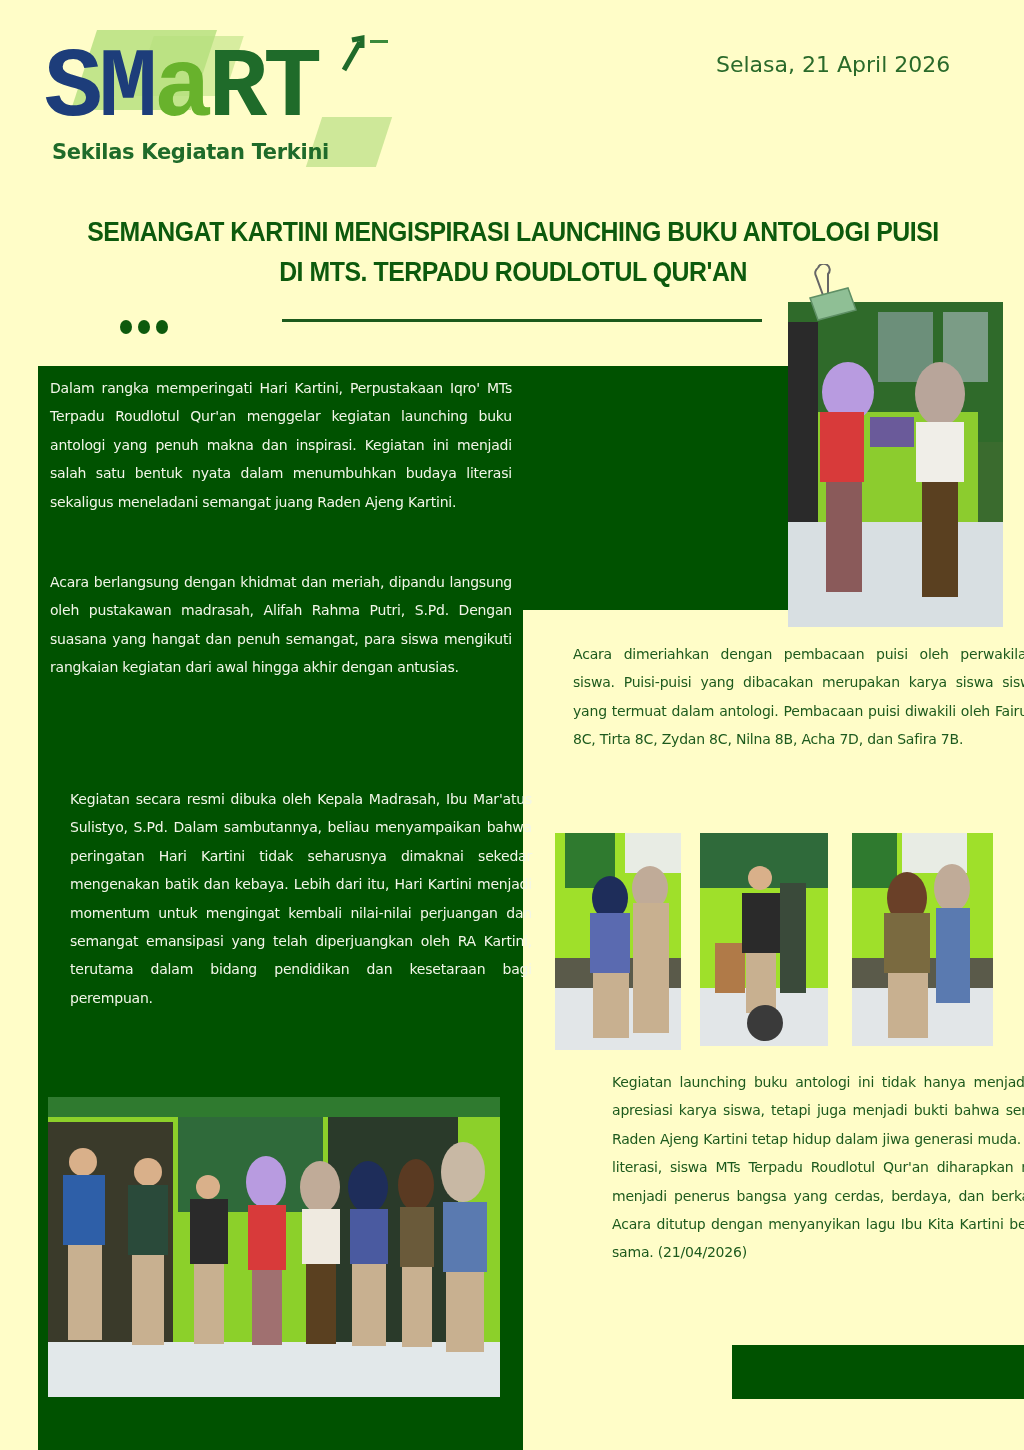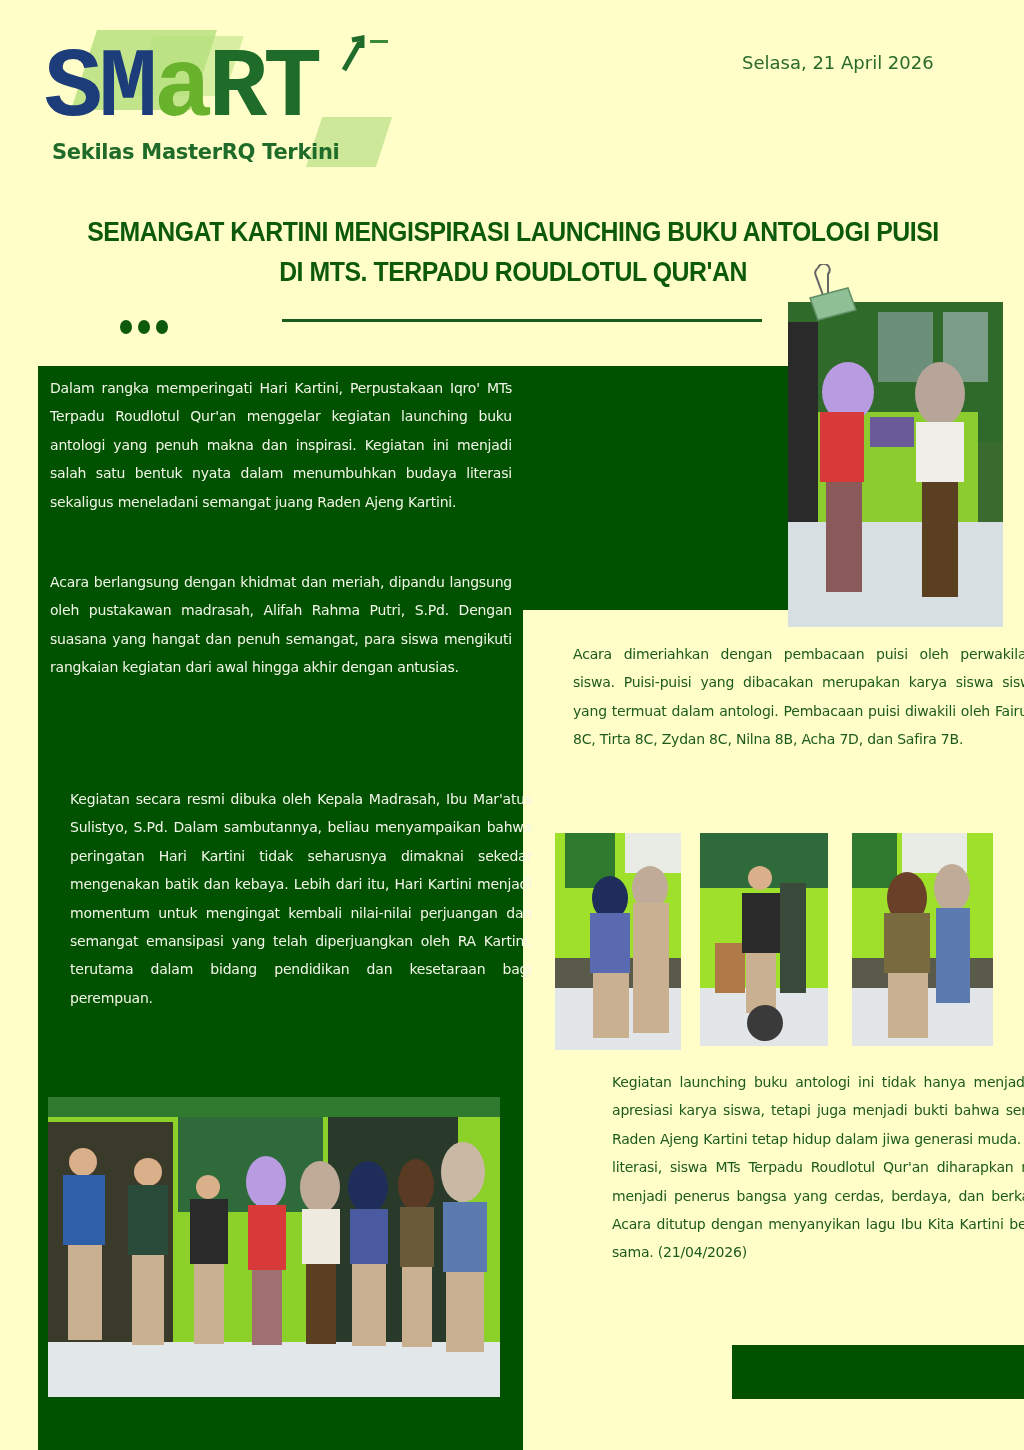--- a/index.html
+++ b/index.html
@@ -28,23 +28,23 @@
   .logo-arrow { left: 296px; top: 10px; width: 30px; height: 40px; }
   .logo-dash { left: 326px; top: 18px; width: 18px; height: 3px; background: #3b8a3b; }
   .logo-sub {
     left: 8px; top: 118px;
     font-family: "DejaVu Sans", sans-serif;
     font-weight: bold; font-size: 21px; color: #1f6b2a; letter-spacing: -0.3px;
   }
 
   
   .date {
-    left: 742px; top: 52px;
-    font-family: "DejaVu Sans", sans-serif;
-    font-size: 18px; color: #2a6a2a;
+    left: 716px; top: 52px;
+    font-family: "DejaVu Sans", sans-serif;
+    font-size: 22px; color: #2a6a2a;
   }
 
   
   .headline {
     left: 30px; top: 212px; width: 966px;
     text-align: center;
     font-family: "Liberation Sans", sans-serif;
     font-weight: bold; font-size: 27px; line-height: 40px;
     color: #0d5a0d; transform: scaleX(0.92); transform-origin: center;
     letter-spacing: -0.5px;
@@ -90,21 +90,21 @@
 
 <div class="abs logo">
   <div class="abs logo-deco1"></div>
   <div class="abs logo-deco2"></div>
   <div class="abs logo-deco3"></div>
   <div class="abs logo-word"><span class="s1">SM</span><span class="s2">a</span><span class="s3">RT</span></div>
   <svg class="abs logo-arrow" viewBox="0 0 30 40">
     <path d="M4 38 L20 10 M12 8 L22 6 L22 16" stroke="#1f6b2a" stroke-width="5" fill="none"></path>
   </svg>
   <div class="abs logo-dash"></div>
-  <div class="abs logo-sub">Sekilas MasterRQ Terkini</div>
+  <div class="abs logo-sub">Sekilas Kegiatan Terkini</div>
 </div>
 
 <div class="abs date">Selasa, 21 April 2026</div>
 
 <div class="abs headline">
   <div>SEMANGAT KARTINI MENGISPIRASI LAUNCHING BUKU ANTOLOGI PUISI</div>
   <div>DI MTS. TERPADU ROUDLOTUL QUR'AN</div>
 </div>
 
 <div class="abs dots">

